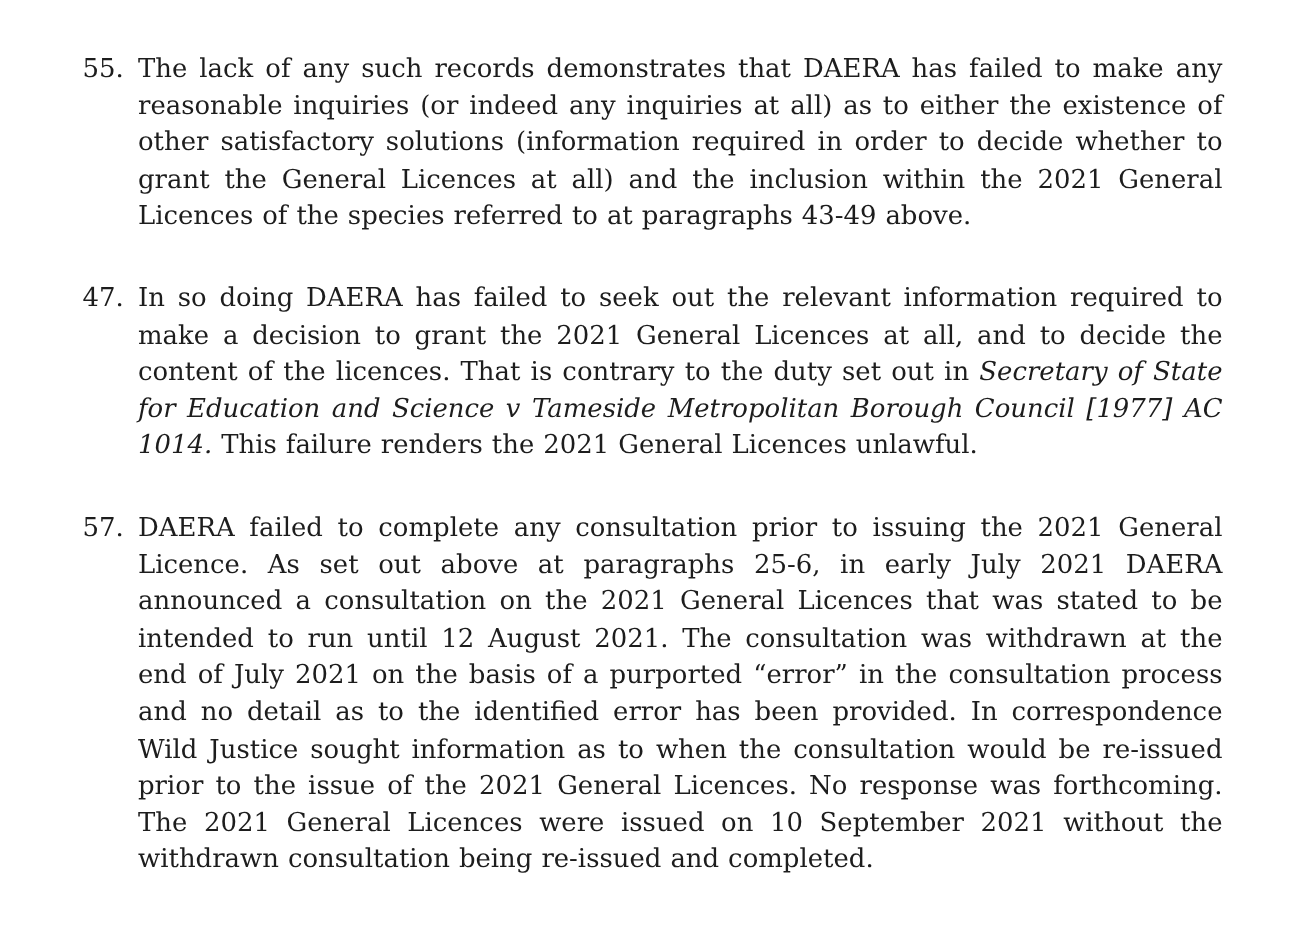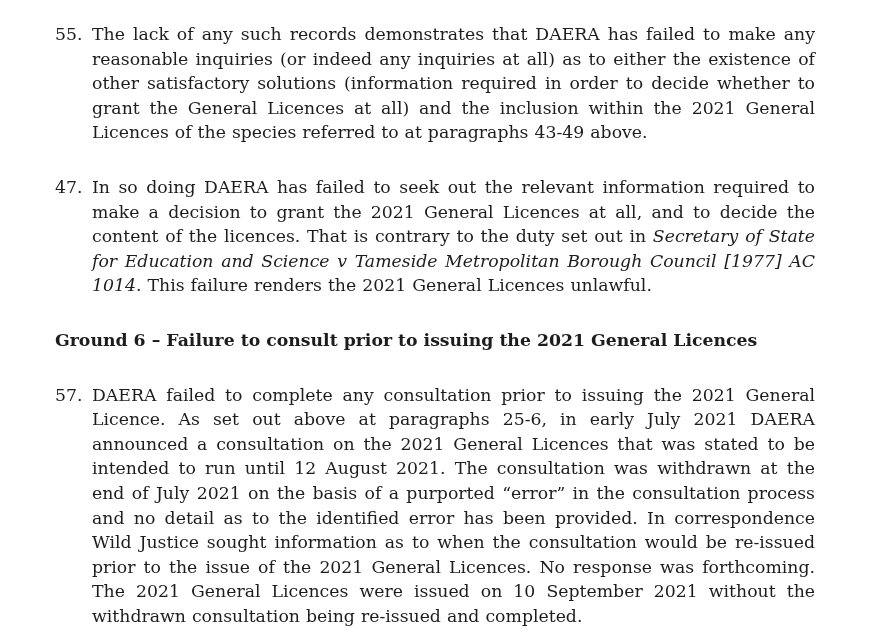--- a/index.html
+++ b/index.html
@@ -13,21 +13,21 @@
   }
   .page {
     box-sizing: border-box;
     width: 876px;
     height: 630px;
     padding: 22px 61px 0 55px;
   }
   .para {
     position: relative;
     padding-left: 37px;
-    margin: 0 0 30px 0;
+    margin: 12px 0 30px 0;
     font-size: 17.3px;
     line-height: 24.6px;
   }
   .num {
     position: absolute;
     left: 0;
     top: 0;
     white-space: nowrap;
   }
   .body {
@@ -54,20 +54,19 @@
   <section class="para">
     <span class="num">55.</span>
     <p class="body">The lack of any such records demonstrates that DAERA has failed to make any reasonable inquiries (or indeed any inquiries at all) as to either the existence of other satisfactory solutions (information required in order to decide whether to grant the General Licences at all) and the inclusion within the 2021 General Licences of the species referred to at paragraphs 43-49 above.</p>
   </section>
 
   <section class="para">
     <span class="num">47.</span>
     <p class="body"><span>In so doing DAERA has failed to seek out the relevant information required to make a decision to grant the 2021 General Licences at all, and to decide the content of the licences. That is contrary to the duty set out in </span><em class="case-citation">Secretary of State for Education and Science v Tameside Metropolitan Borough Council [1977] AC 1014.</em><span> This failure renders the 2021 General Licences unlawful.</span></p>
   </section>
 
-  <h2 class="heading">Ground 6 – Failure to consult prior to issuing the 2021 General Licences</h2>
 
   <section class="para">
     <span class="num">57.</span>
     <p class="body">DAERA failed to complete any consultation prior to issuing the 2021 General Licence. As set out above at paragraphs 25-6, in early July 2021 DAERA announced a consultation on the 2021 General Licences that was stated to be intended to run until 12 August 2021. The consultation was withdrawn at the end of July 2021 on the basis of a purported “error” in the consultation process and no detail as to the identified error has been provided. In correspondence Wild Justice sought information as to when the consultation would be re-issued prior to the issue of the 2021 General Licences. No response was forthcoming. The 2021 General Licences were issued on 10 September 2021 without the withdrawn consultation being re-issued and completed.</p>
   </section>
 
 </main>
 
 </body></html>

